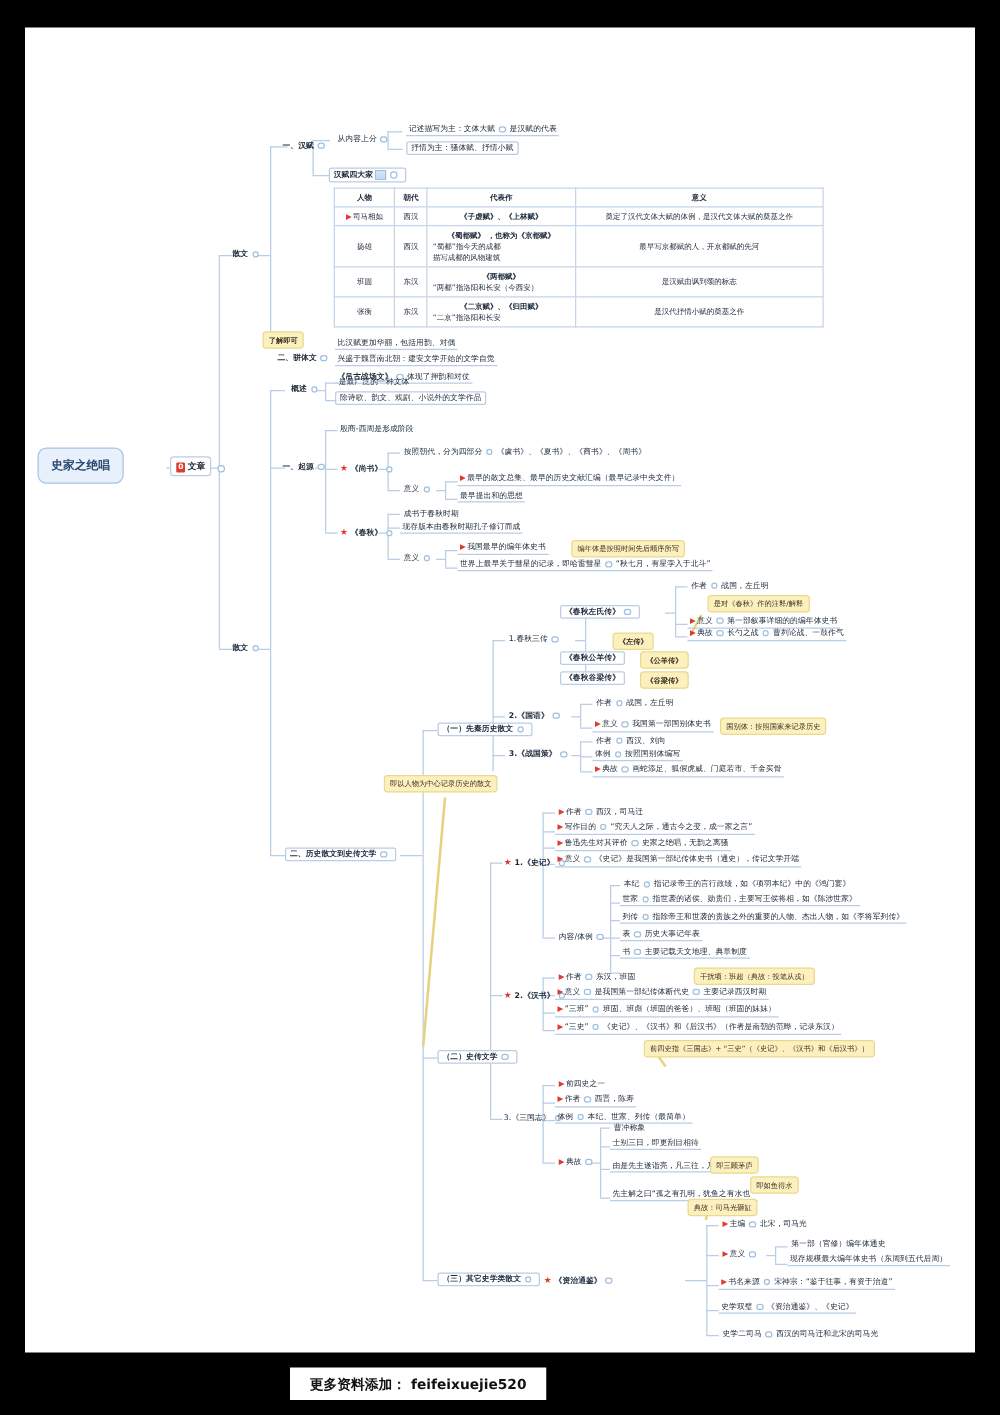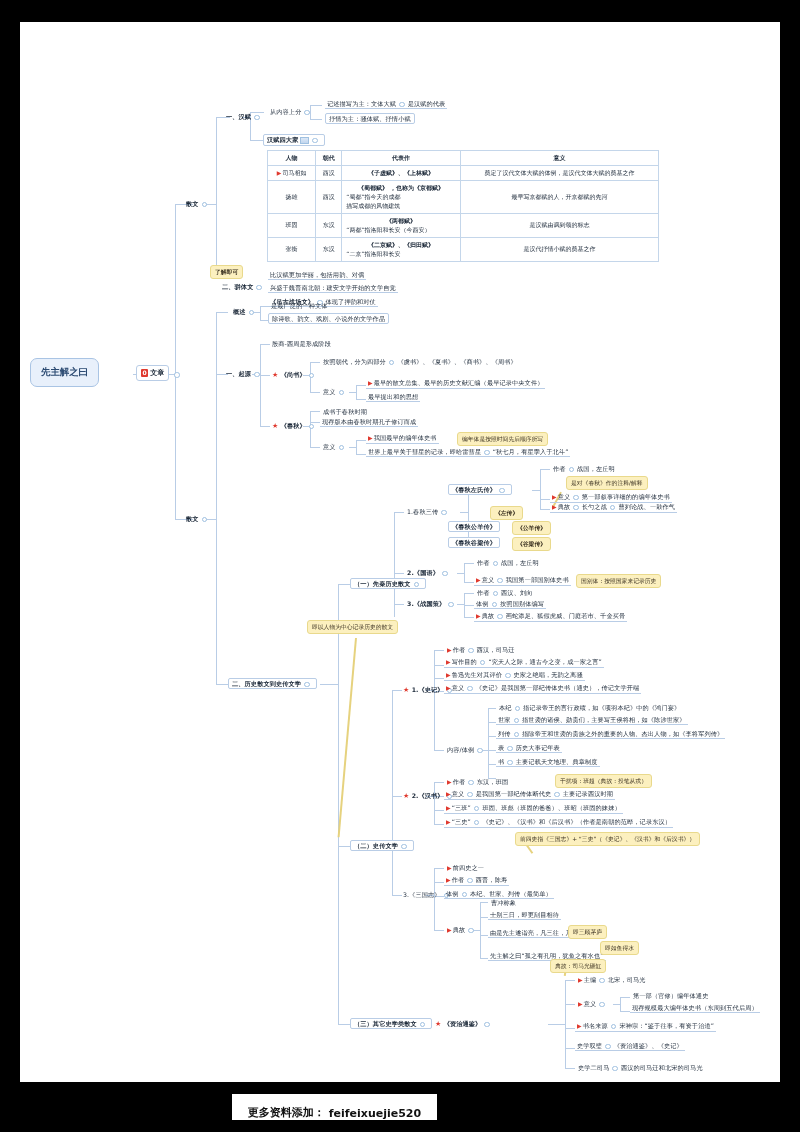--- a/index.html
+++ b/index.html
@@ -26,21 +26,21 @@
   .ic{display:inline-block;width:7px;height:5.5px;background:linear-gradient(#dbe7f6,#c2d6ee);
       border:1px solid #9fc0e0;vertical-align:middle;margin-left:2px;}
   .ln{position:absolute;background:#b9cde6;}
   .lh{height:1px;} .lv{width:1px;}
   .lny{position:absolute;background:#e6d27e;}
   table.t{position:absolute;border-collapse:collapse;background:#fff;font-size:6px;color:#1b2838;}
   table.t td,table.t th{border:1px solid #c4d6ea;padding:2.5px 4px;text-align:center;vertical-align:middle;}
   table.t th{font-weight:bold;}
   table.t td.l{text-align:left;}
   .wm{position:absolute;left:232px;top:1094px;width:205px;height:26px;background:#fff;
-      display:flex;align-items:flex-end;justify-content:center;gap:4px;}
+      display:flex;align-items:center;justify-content:center;gap:4px;}
   .wm span{font-size:11px;font-weight:bold;color:#111;font-family:"DejaVu Sans","Liberation Sans",sans-serif;}
 </style>
 </head>
 <body>
 
 <div id="page">
 <div id="canvas">
 
   <div class="ln lv" style="left:155px;top:182px;height:315px;"></div>
   <div class="ln lh" style="left:136px;top:352px;width:20px;"></div>
@@ -186,21 +186,21 @@
   <div class="ln lh" style="left:593px;top:982px;width:7px;"></div>
   <div class="ln lh" style="left:600px;top:975px;width:10px;"></div>
   <div class="ln lh" style="left:600px;top:989px;width:10px;"></div>
 
   <div class="lny" style="left:335px;top:616px;width:1.5px;height:200px;transform:rotate(5deg);transform-origin:top;"></div>
   <div class="lny" style="left:500px;top:815px;width:1.5px;height:20px;transform:rotate(-35deg);transform-origin:top;"></div>
   <div class="lny" style="left:540px;top:470px;width:1.5px;height:18px;transform:rotate(28deg);transform-origin:top;"></div>
   <div class="lny" style="left:546px;top:938px;width:1.5px;height:16px;transform:rotate(8deg);transform-origin:top;"></div>
 
   <div class="root" style="left:10px;top:336px;position:absolute;">
-    <span>先主解之曰</span>
+    <span>史家之绝唱</span>
   </div>
   <div class="ln lh" style="left:113px;top:352px;width:23px;"></div>
   <div class="chip" style="position:absolute;left:116px;top:343px;">
     <span class="badge">0</span><span>文章</span>
   </div>
   <span class="dot" style="position:absolute;left:151px;top:350px;"></span>
 
   <div class="nd plain" style="left:163px;top:176px;font-weight:bold;"><span>散文</span><span class="dot"></span></div>
   <div class="nd plain" style="left:163px;top:491px;font-weight:bold;"><span>散文</span><span class="dot"></span></div>
 

